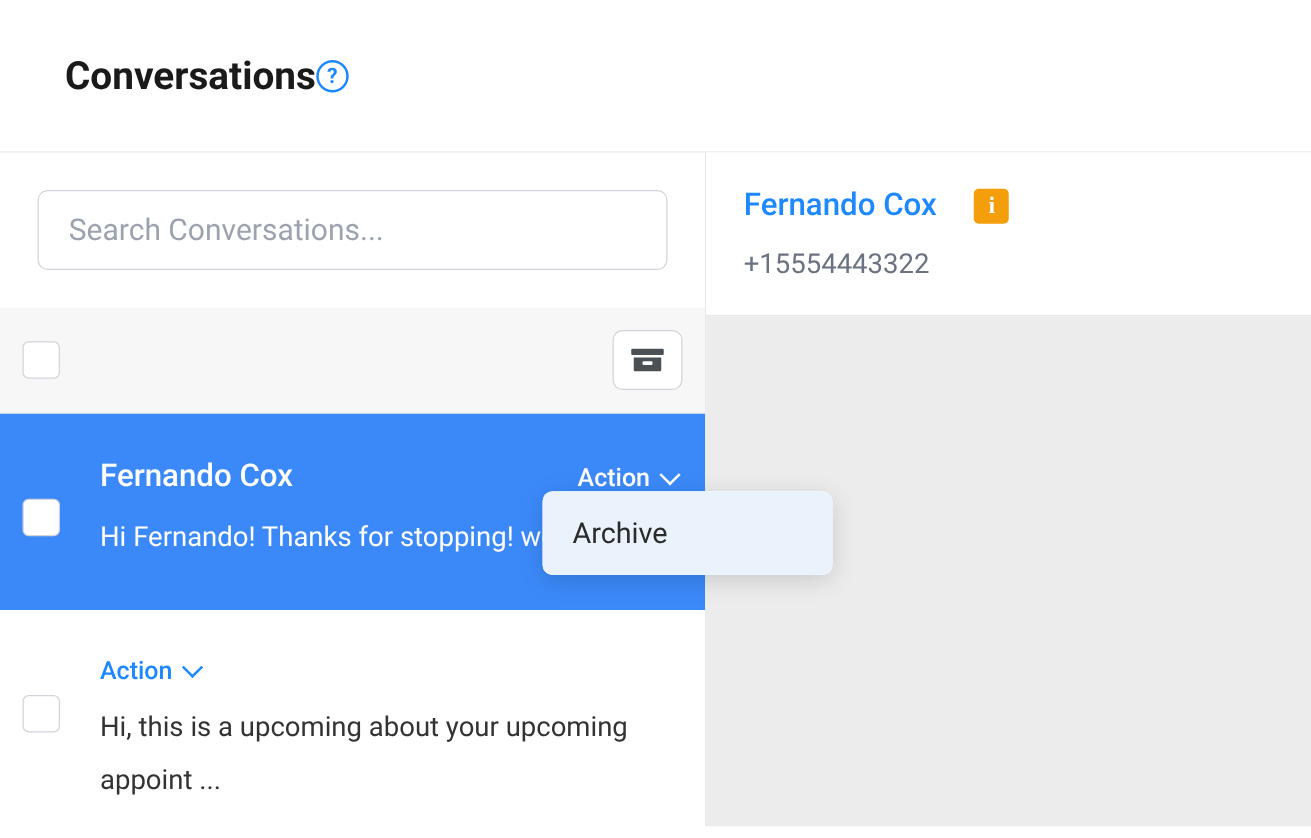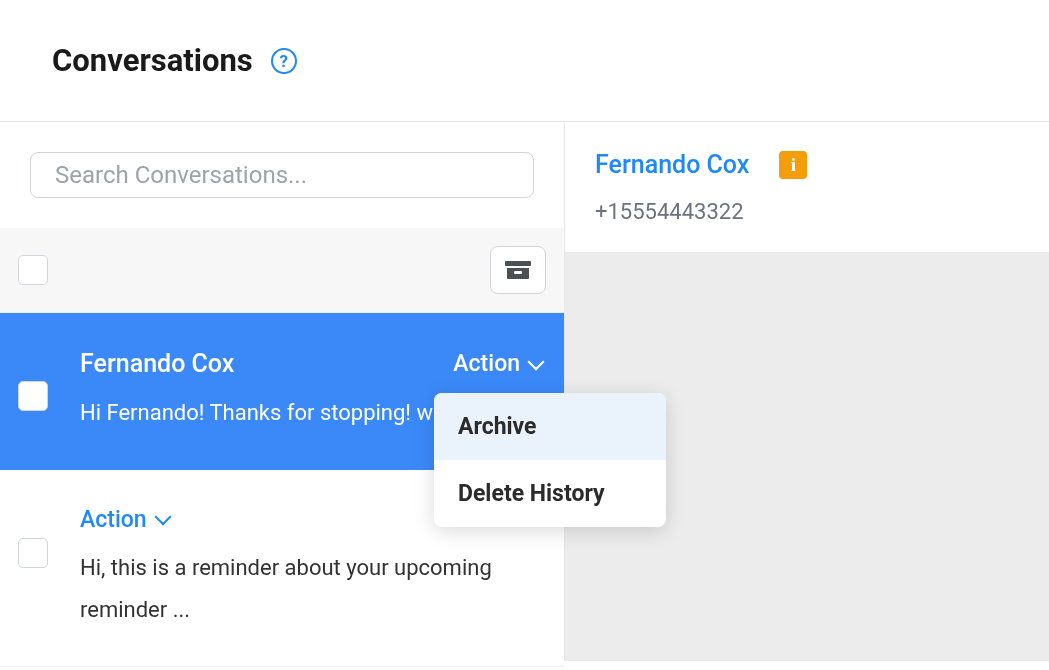--- a/index.html
+++ b/index.html
@@ -12,21 +12,21 @@
       width: 1049px;
       height: 670px;
       background: #fff;
       overflow: hidden;
       position: relative;
     }
     .header {
       padding: 42px 0 42px 52px;
       display: flex;
       align-items: center;
-      gap: 18px;
+      gap: 0;
     }
     .header-title {
       font-size: 31px;
       font-weight: 700;
       color: #1a1a1a;
     }
     .help-icon {
       width: 26px;
       height: 26px;
       border-radius: 50%;
@@ -51,21 +51,21 @@
       width: 565px;
       border-right: 1px solid #e5e7eb;
       display: flex;
       flex-direction: column;
     }
     .search-wrap {
       padding: 30px;
     }
     .search-input {
       width: 100%;
-      height: 46px;
+      height: 64px;
       border: 1px solid #d1d5db;
       border-radius: 8px;
       padding: 0 24px;
       font-size: 24px;
       color: #333;
       outline: none;
     }
     .search-input::placeholder {
       color: #9ca3af;
     }
@@ -165,21 +165,21 @@
       font-weight: 500;
       color: #1a1a1a;
     }
     .conv-item.selected .conv-name {
       color: #fff;
     }
     .action-btn {
       display: flex;
       align-items: center;
       gap: 8px;
-      font-size: 23px;
+      font-size: 20px;
       font-weight: 500;
       color: #1e88ff;
     }
     .conv-item.selected .action-btn {
       color: #fff;
     }
     .chevron-down {
       width: 16px;
       height: 10px;
       position: relative;
@@ -248,21 +248,20 @@
     .dropdown {
       position: absolute;
       top: 393px;
       left: 434px;
       width: 232px;
       background: #fff;
       border-radius: 8px;
       box-shadow: 0 4px 20px rgba(0,0,0,0.15);
       overflow: hidden;
       z-index: 100;
-      font-weight: bold;
     }
     .dropdown-item {
       padding: 20px 24px;
       font-size: 23px;
       color: #2b2b2b;
       cursor: pointer;
     }
     .dropdown-item.hover {
       background: #eaf3fb;
     }
@@ -310,21 +309,21 @@
 
       <div class="conv-item">
         <div class="checkbox"></div>
         <div class="conv-body">
           <div class="conv-header">
             <div class="action-btn">
               <span>Action</span>
               <span class="chevron-down"></span>
             </div>
           </div>
-          <div class="conv-preview">Hi, this is a reminder about your upcoming reminder ...</div>
+          <div class="conv-preview">Hi, this is a upcoming about your upcoming appoint ...</div>
         </div>
       </div>
 
     </div>
   </div>
 
   <div class="right-panel">
     <div class="detail-header">
       <div class="detail-line">
         <span class="detail-name">Fernando Cox</span>
@@ -332,14 +331,13 @@
       </div>
       <div class="detail-phone">+15554443322</div>
     </div>
     <div class="detail-body"></div>
   </div>
 
 </div>
 
 <div class="dropdown">
   <div class="dropdown-item hover">Archive</div>
-  <div class="dropdown-item">Delete History</div>
 </div>
 
 </body></html>

